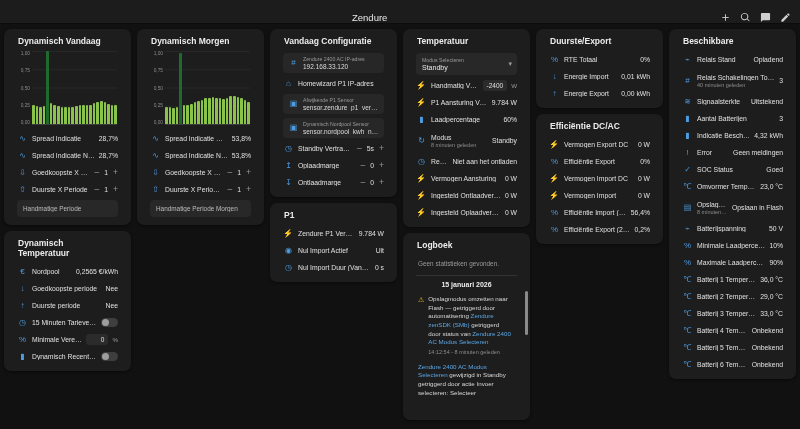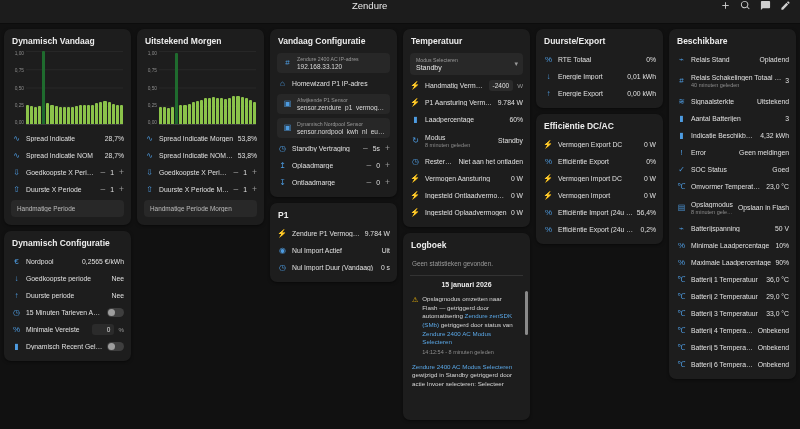--- a/index.html
+++ b/index.html
@@ -1,30 +1,30 @@
 <!DOCTYPE html>
 <html><head>
 <meta charset="utf-8">
 <style>
   * { box-sizing: border-box; }
   html,body { margin:0; padding:0; width:800px; height:429px; overflow:hidden;
     background:#111111; color:#e1e1e1; font-family:"Liberation Sans", sans-serif; }
 
   
-  .appbar { height:24px; background:#1c1c1c; display:flex; align-items:flex-start; position:relative;
+  .appbar { height:24px; background:#1c1c1c; display:flex; align-items:flex-end; position:relative;
     border-bottom:1px solid #0c0c0c; }
   .app-title { position:absolute; left:44%; font-size:9.5px; color:#e8e8e8; }
   .appbar-icons { margin-left:auto; display:flex; gap:9px; padding-right:9px; }
   .abicon { width:11px; height:11px; color:#cfcfcf; display:inline-flex; cursor:pointer; }
   .abicon svg { width:11px; height:11px; fill:currentColor; }
 
   
   .main { display:grid; grid-template-columns:repeat(6,1fr); gap:6px; padding:5px 4px; align-items:start; }
   .col { display:flex; flex-direction:column; gap:6px; min-width:0; }
-  .card { background:#1d1d1d; border-radius:7px; padding:6px 7px; box-shadow:0 1px 3px rgba(0,0,0,.5); position:relative; }
+  .card { background:#1d1d1d; border-radius:7px; padding:6px 13px; box-shadow:0 1px 3px rgba(0,0,0,.5); position:relative; }
   .card-title { font-size:8.5px; font-weight:600; color:#ececec; margin:1px 1px 5px 1px; }
 
   
   .rows { display:flex; flex-direction:column; }
   .row { display:flex; align-items:center; height:17px; gap:4px; min-width:0; }
   .row.tall { height:25px; }
   .icon { width:11px; flex-shrink:0; font-size:8px; color:#4d9be0; text-align:center; line-height:1; }
   .namewrap { flex:1; min-width:0; }
   .name { font-size:6.8px; color:#e0e0e0; white-space:nowrap; overflow:hidden; text-overflow:ellipsis; }
   .secondary { font-size:5.5px; color:#8d8d8d; white-space:nowrap; overflow:hidden; text-overflow:ellipsis; margin-top:1px; }
@@ -178,21 +178,21 @@
               <span class="step-val">1</span>
               <span class="step-btn">+</span>
             </div>
           </div>
           <div class="selectbox">
             <div class="sel-label">Handmatige Periode</div>
           </div>
         </div>
     </div>
     <div class="card">
-      <div class="card-title">Dynamisch Configuratie</div>
+      <div class="card-title">Dynamisch Temperatuur</div>
       <div class="rows">
           <div class="row">
             <span class="icon">€</span>
             <div class="namewrap">
               <div class="name">Nordpool</div>
             </div>
             <span class="value">0,2565 €/kWh</span>
           </div>
           <div class="row">
             <span class="icon">↓</span>
@@ -233,21 +233,21 @@
             <div class="switch">
               <span class="knob"></span>
             </div>
           </div>
         </div>
     </div>
   </div>
 
   <div class="col">
     <div class="card">
-      <div class="card-title">Uitstekend Morgen</div>
+      <div class="card-title">Dynamisch Morgen</div>
       <div class="chart">
           <div class="y-axis">
             <div class="tick">1,00</div>
             <div class="tick">0,75</div>
             <div class="tick">0,50</div>
             <div class="tick">0,25</div>
             <div class="tick">0,00</div>
           </div>
           <div class="plot">
             <div class="bar" style="height: 23.8095%; background: rgb(139, 195, 74);"></div>

